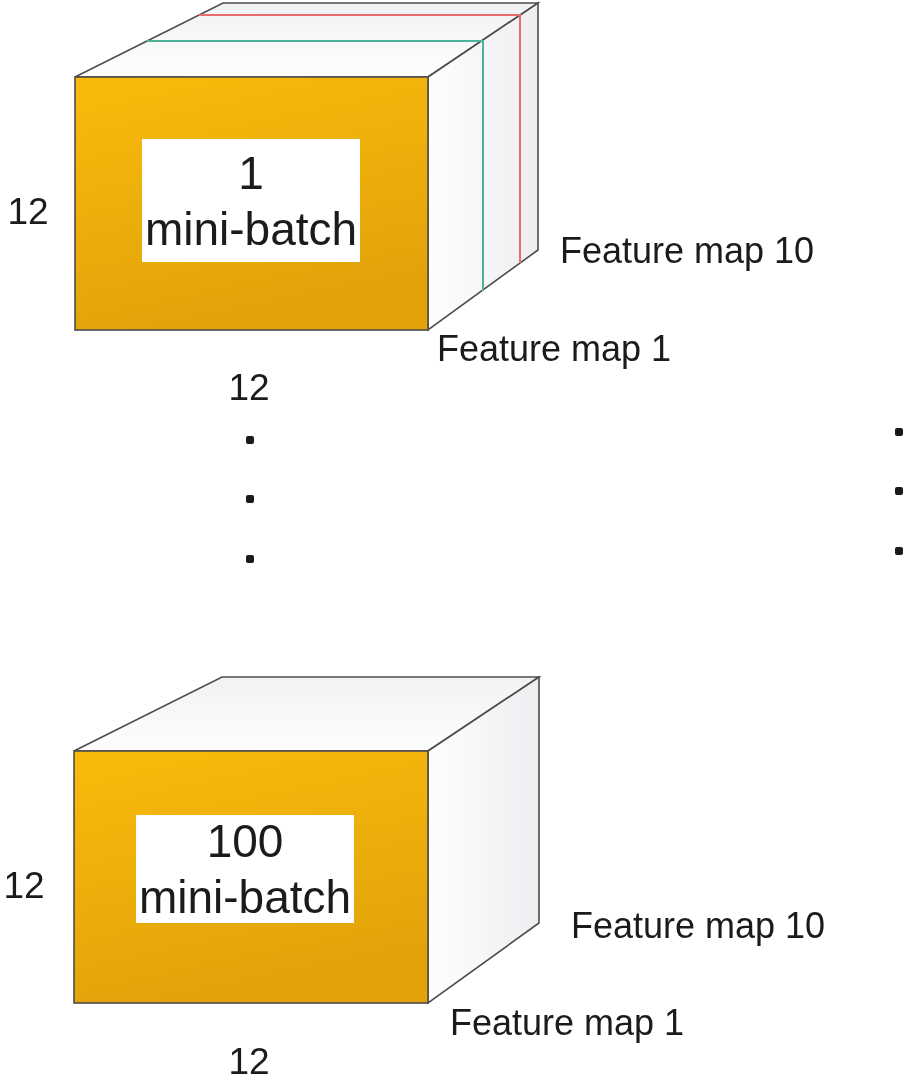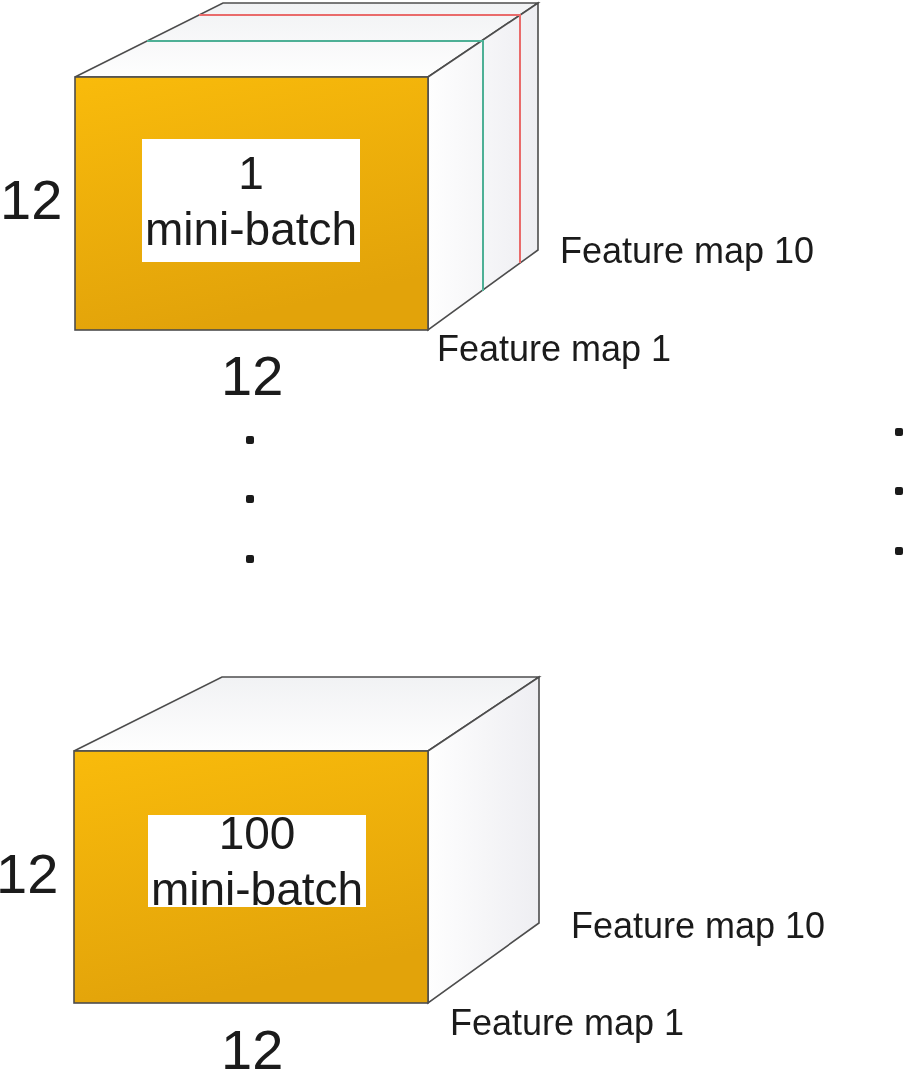--- a/index.html
+++ b/index.html
@@ -9,21 +9,21 @@
   }
   html,body{margin:0;padding:0;background:var(--bg);}
   .canvas{
     position:relative;width:906px;height:1081px;overflow:hidden;
     background:var(--bg);
     font-family:"Liberation Sans", sans-serif;
     color:var(--text);
   }
   .canvas svg{position:absolute;left:0;top:0;}
   .lbl{position:absolute;white-space:nowrap;color:var(--text);}
-  .dim{font-size:56px;line-height:56px;width:56px;text-align:center;}
+  .dim{font-size:37px;line-height:56px;width:56px;text-align:center;margin-top:12px;}
   .fm{font-size:36px;line-height:52px;}
   .batch-box{
     position:absolute;background:#FFFFFF;width:218px;
     display:flex;flex-direction:column;align-items:center;justify-content:center;
     text-align:center;font-size:46px;line-height:56px;color:var(--text);
   }
   .dot{position:absolute;width:8px;height:8px;background:#1A1A1A;border-radius:2px;}
 </style>
 </head>
 <body>
@@ -76,21 +76,21 @@
     <div class="dot" style="left:246px;top:436px;"></div>
     <div class="dot" style="left:246px;top:495px;"></div>
     <div class="dot" style="left:246px;top:555px;"></div>
   </div>
   <div>
     <div class="dot" style="left:895px;top:428px;"></div>
     <div class="dot" style="left:895px;top:487px;"></div>
     <div class="dot" style="left:895px;top:547px;"></div>
   </div>
 
-  <div class="batch-box" style="left:148px;top:815px;height:92px;">
+  <div class="batch-box" style="left:136px;top:815px;height:108px;">
     <div>100</div>
     <div>mini-batch</div>
   </div>
 
   <div class="lbl dim" style="left:-4px;top:846px;">12</div>
   <div class="lbl dim" style="left:221px;top:1022px;">12</div>
 
   <div class="lbl fm" style="left:571px;top:900px;">Feature map 10</div>
   <div class="lbl fm" style="left:450px;top:997px;">Feature map 1</div>
 

